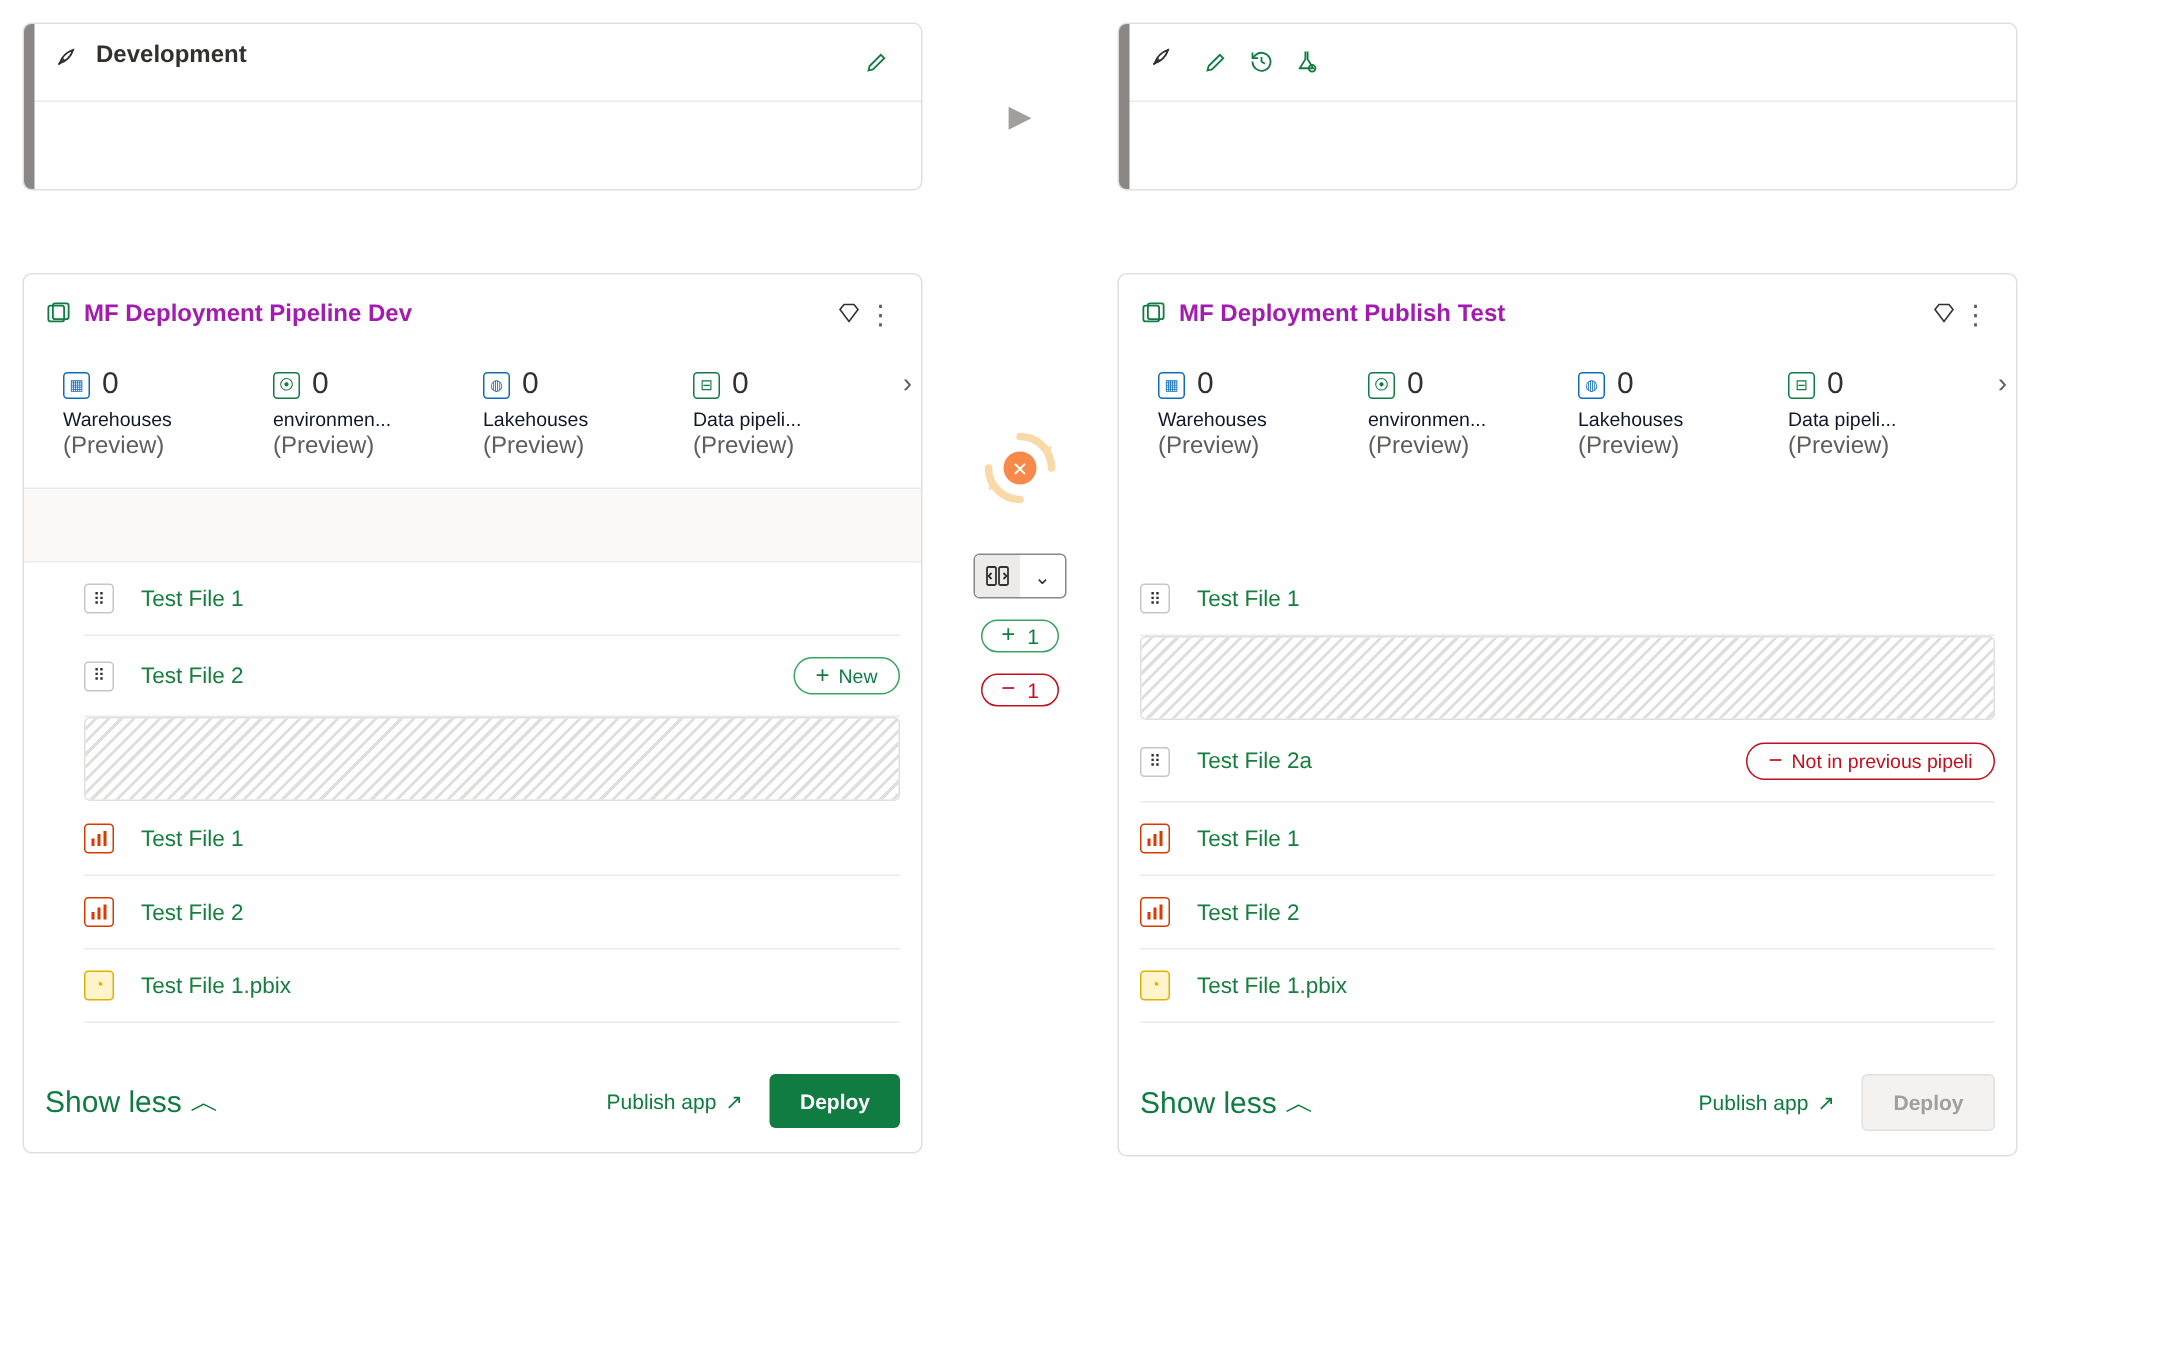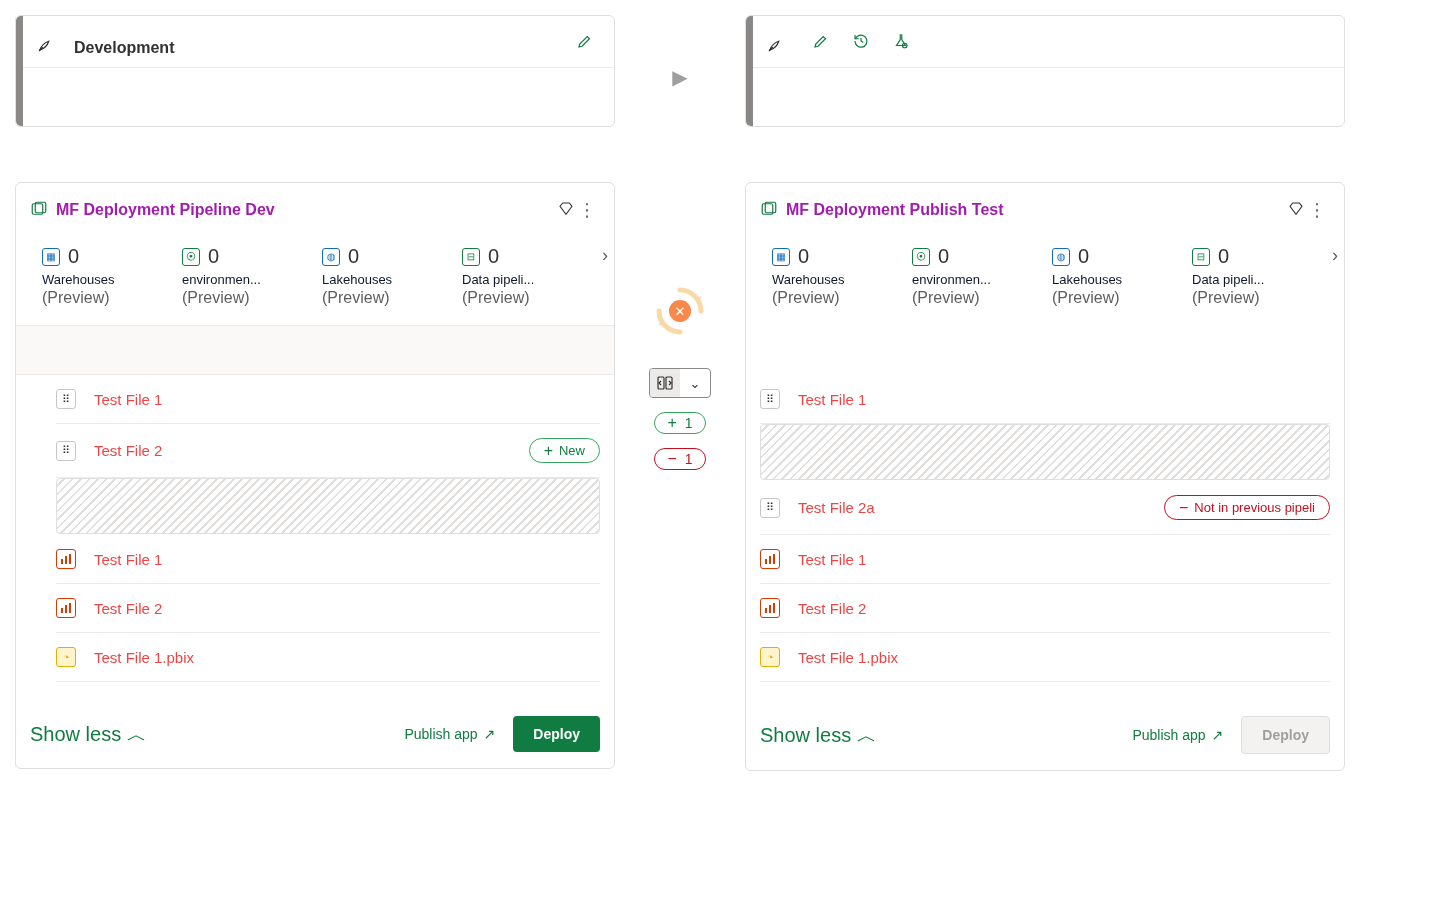--- a/index.html
+++ b/index.html
@@ -27,24 +27,23 @@
     overflow: hidden;
   }
   .stage-header-bar {
     position: absolute;
     left: 0; top: 0; bottom: 0;
     width: 7px;
     background: #8a8886;
   }
   .stage-header-top {
     display: flex;
-    align-items: flex-end;
+    align-items: flex-start;
     padding: 12px 16px 10px 20px;
     border-bottom: 1px solid #edebe9;
-    gap: 10px;
   }
   .stage-header-top .rocket { color: #323130; margin-right: 10px; }
   .stage-header-title { font-weight: 600; font-size: 16px; flex: 1; }
   .stage-header-top .ico-btn {
     color: #107c41;
     padding: 4px;
     cursor: pointer;
     margin-left: 4px;
   }
 
@@ -119,21 +118,21 @@
     width: 20px; height: 20px;
     border: 1px solid #c8c6c4;
     border-radius: 3px;
     display:inline-flex;align-items:center;justify-content:center;
     font-size: 11px;
     margin-right: 18px;
     background: #fff;
   }
   .item-ico.report { color: #d83b01; border-color:#d83b01; }
   .item-ico.dash { color: #e3af00; border-color:#e3af00; background:#fff4cc;}
-  .item-label { font-size: 15px; color: #ef4444; }
+  .item-label { font-size: 15px; color: #15803d; }
 
   .pill {
     margin-left: auto;
     border-radius: 999px;
     padding: 4px 14px;
     font-size: 13px;
     display: inline-flex; align-items:center; gap:6px;
   }
   .pill.new { border: 1px solid #37a660; color: #107c41; }
   .pill.notprev { border: 1px solid #c50f1f; color: #c50f1f; }

